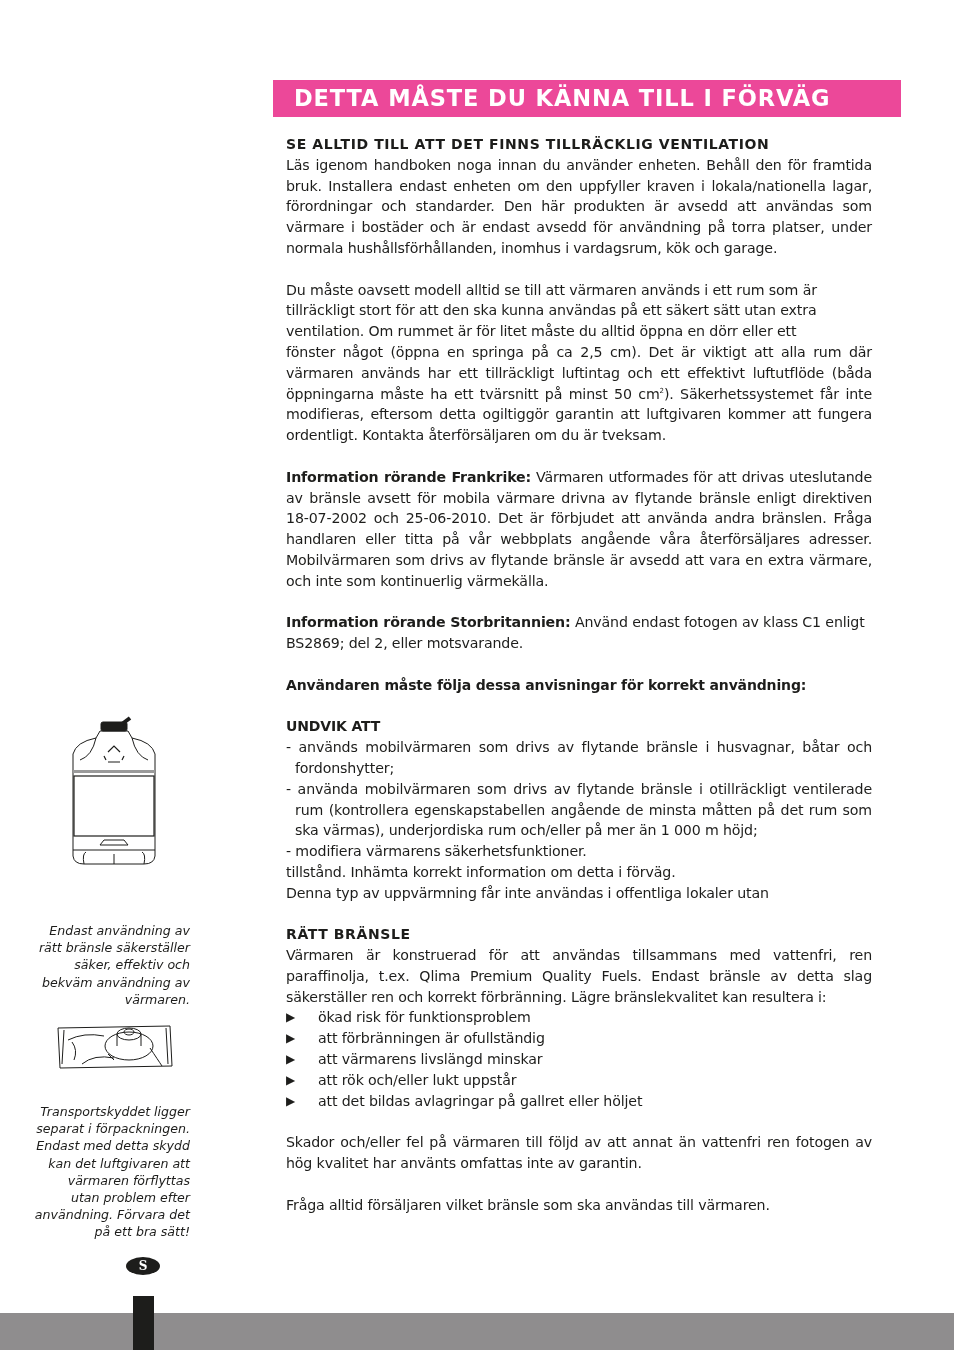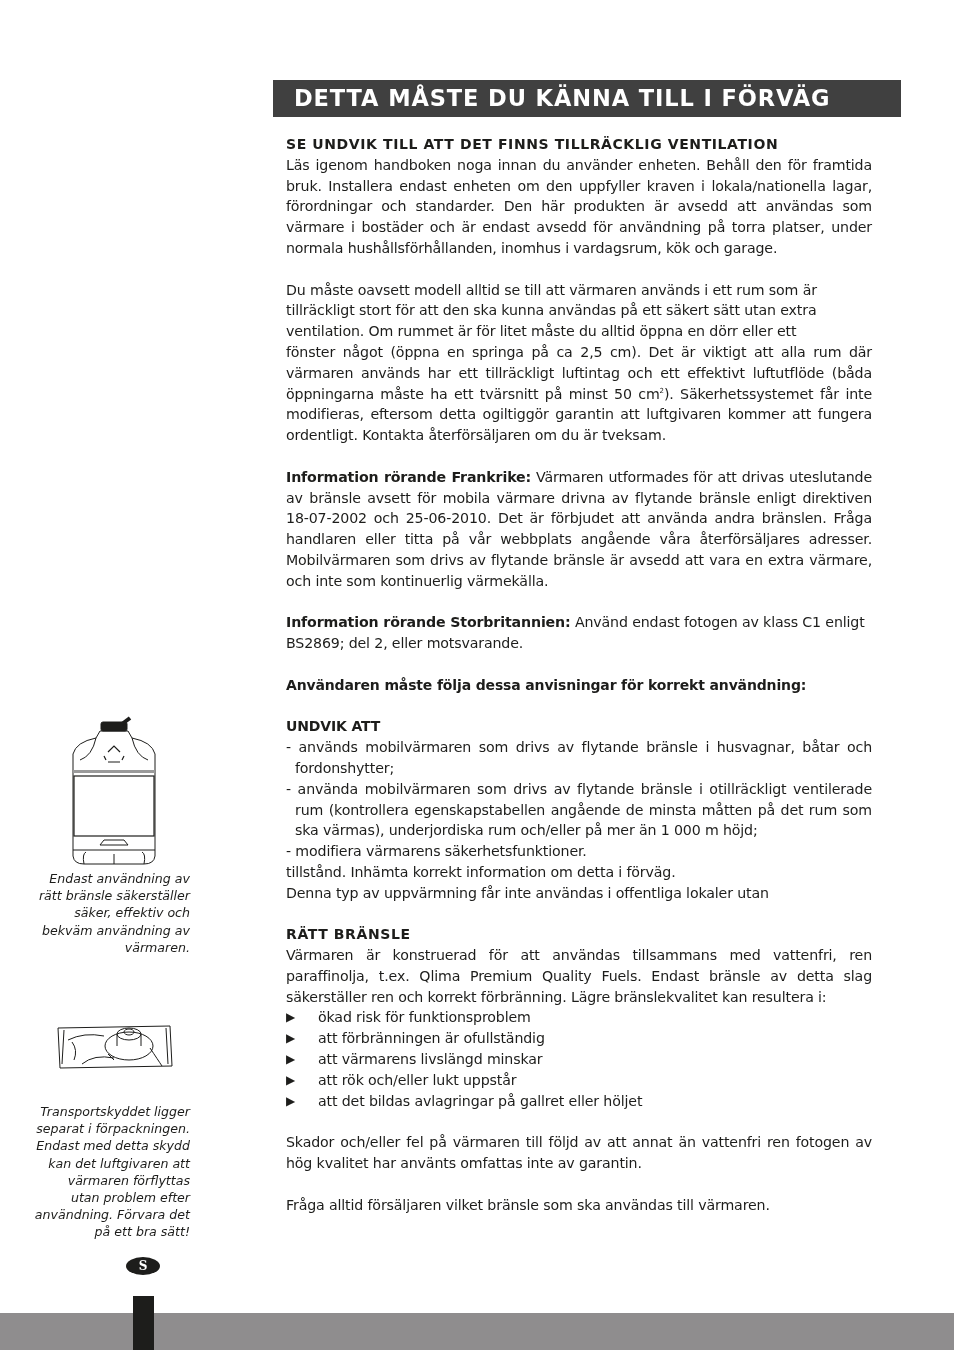--- a/index.html
+++ b/index.html
@@ -3,21 +3,21 @@
 <meta charset="utf-8">
 <style>
   html, body { margin: 0; padding: 0; }
   body {
     width: 954px; height: 1350px; position: relative; overflow: hidden;
     background: #ffffff; color: #1d1d1b;
     font-family: "DejaVu Sans", sans-serif;
   }
   .title-bar {
     position: absolute; left: 273px; top: 80px; width: 628px; height: 37px;
-    background: #404040; box-sizing: border-box; padding-left: 21px;
+    background: #ec4899; box-sizing: border-box; padding-left: 21px;
   }
   .title-bar h1 {
     margin: 0; color: #ffffff; font-size: 22.5px; font-weight: bold;
     line-height: 37px; letter-spacing: 0.9px; white-space: nowrap;
   }
   .main {
     position: absolute; left: 286px; top: 134px; width: 586px;
     font-size: 14.2px; line-height: 20.8px; letter-spacing: -0.15px;
   }
   .main p { margin: 0; }
@@ -53,21 +53,21 @@
   }
 </style>
 </head>
 <body>
 
 <div class="title-bar">
   <h1>DETTA MÅSTE DU KÄNNA TILL I FÖRVÄG</h1>
 </div>
 
 <div class="main">
-  <p class="h2">SE UNDVIK TILL ATT DET FINNS TILLRÄCKLIG VENTILATION</p>
+  <p class="h2">SE ALLTID TILL ATT DET FINNS TILLRÄCKLIG VENTILATION</p>
   <p class="just">Läs igenom handboken noga innan du använder enheten. Behåll den för framtida bruk. Installera endast enheten om den uppfyller kraven i lokala/nationella lagar, förordningar och standarder. Den här produkten är avsedd att användas som värmare i bostäder och är endast avsedd för användning på torra platser, under normala hushållsförhållanden, inomhus i vardagsrum, kök och garage.</p>
   <div class="gap"></div>
   <p class="just"><span style="display:block;text-align:left;">Du måste oavsett modell alltid se till att värmaren används i ett rum som är tillräckligt stort för att den ska kunna användas på ett säkert sätt utan extra ventilation. Om rummet är för litet måste du alltid öppna en dörr eller ett</span><span>fönster något (öppna en springa på ca 2,5 cm). Det är viktigt att alla rum där värmaren används har ett tillräckligt luftintag och ett effektivt luftutflöde (båda öppningarna måste ha ett tvärsnitt på minst 50 cm</span><sup>2</sup><span>). Säkerhetssystemet får inte modifieras, eftersom detta ogiltiggör garantin att luftgivaren kommer att fungera ordentligt. Kontakta återförsäljaren om du är tveksam.</span></p>
   <div class="gap"></div>
   <p class="just"><span class="lead">Information rörande Frankrike:</span><span> Värmaren utformades för att drivas uteslutande av bränsle avsett för mobila värmare drivna av flytande bränsle enligt direktiven 18-07-2002 och 25-06-2010. Det är förbjudet att använda andra bränslen. Fråga handlaren eller titta på vår webbplats angående våra återförsäljares adresser. Mobilvärmaren som drivs av flytande bränsle är avsedd att vara en extra värmare, och inte som kontinuerlig värmekälla.</span></p>
   <div class="gap"></div>
   <p><span class="lead">Information rörande Storbritannien:</span><span> Använd endast fotogen av klass C1 enligt BS2869; del 2, eller motsvarande.</span></p>
   <div class="gap"></div>
   <p class="h3">Användaren måste följa dessa anvisningar för korrekt användning:</p>
   <div class="gap"></div>
@@ -113,21 +113,21 @@
   <path d="M32 22 Q12 26 9 38 L9 140 Q10 148 20 148 L80 148 Q90 148 91 140 L91 38 Q88 26 68 22"></path>
   <path d="M32 22 Q28 40 16 44"></path>
   <path d="M68 22 Q72 40 84 44"></path>
   <path d="M44 36 l6 -6 l6 6 M42 44 l-2 -4 M58 44 l2 -4 M44 46 l12 0" stroke-width="1.2"></path>
   <rect x="9" y="54" width="82" height="3" fill="#9a9a9a" stroke="none"></rect>
   <rect x="10" y="60" width="80" height="60" stroke-width="1.2"></rect>
   <path d="M36 129 L40 124 L60 124 L64 129 Z"></path>
   <line x1="9" y1="134" x2="91" y2="134"></line>
   <path d="M20 148 Q18 138 22 136 M50 148 L50 138 M80 148 Q82 138 78 136"></path>
 </svg>
-<div class="caption" style="top:870px;">
+<div class="caption" style="top:922px;">
   <div>Endast användning av</div>
   <div>rätt bränsle säkerställer</div>
   <div>säker, effektiv och</div>
   <div>bekväm användning av</div>
   <div>värmaren.</div>
 </div>
 
 <svg class="side-fig" style="left:54px;top:1020px;" width="120" height="52" viewBox="0 0 120 52" fill="none" stroke="#1d1d1b" stroke-width="1">
   <path d="M4 8 L116 6 L118 46 L6 48 Z"></path>
   <path d="M10 10 L8 44 M112 8 L114 44"></path>

